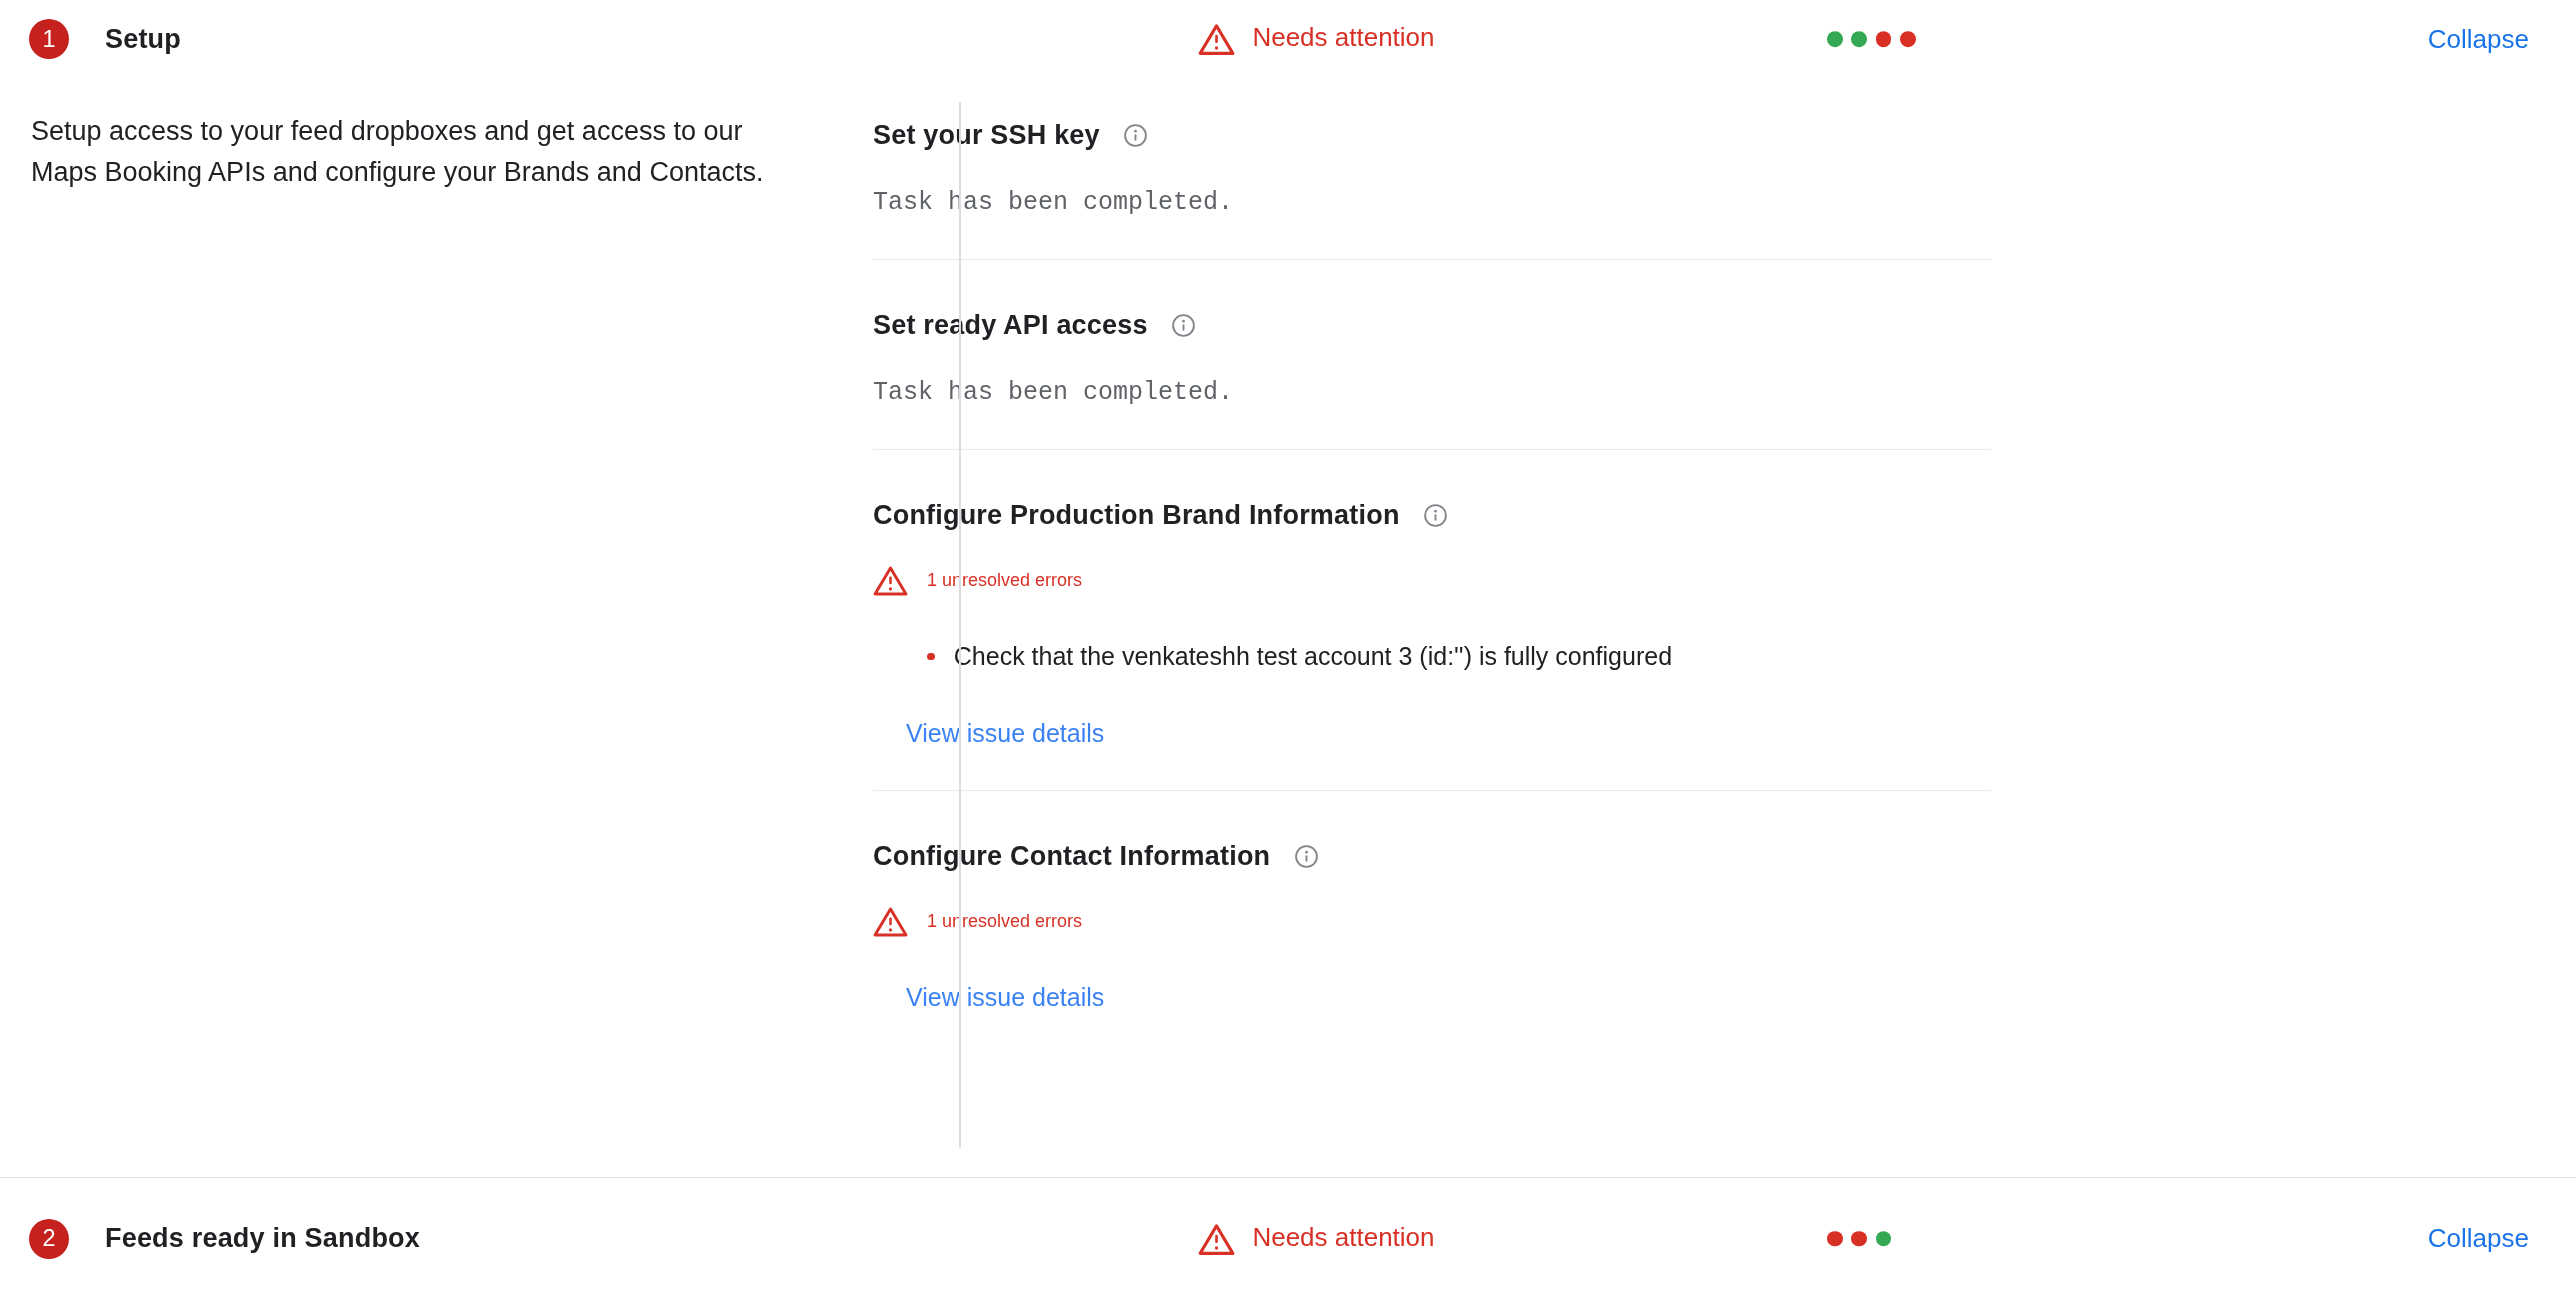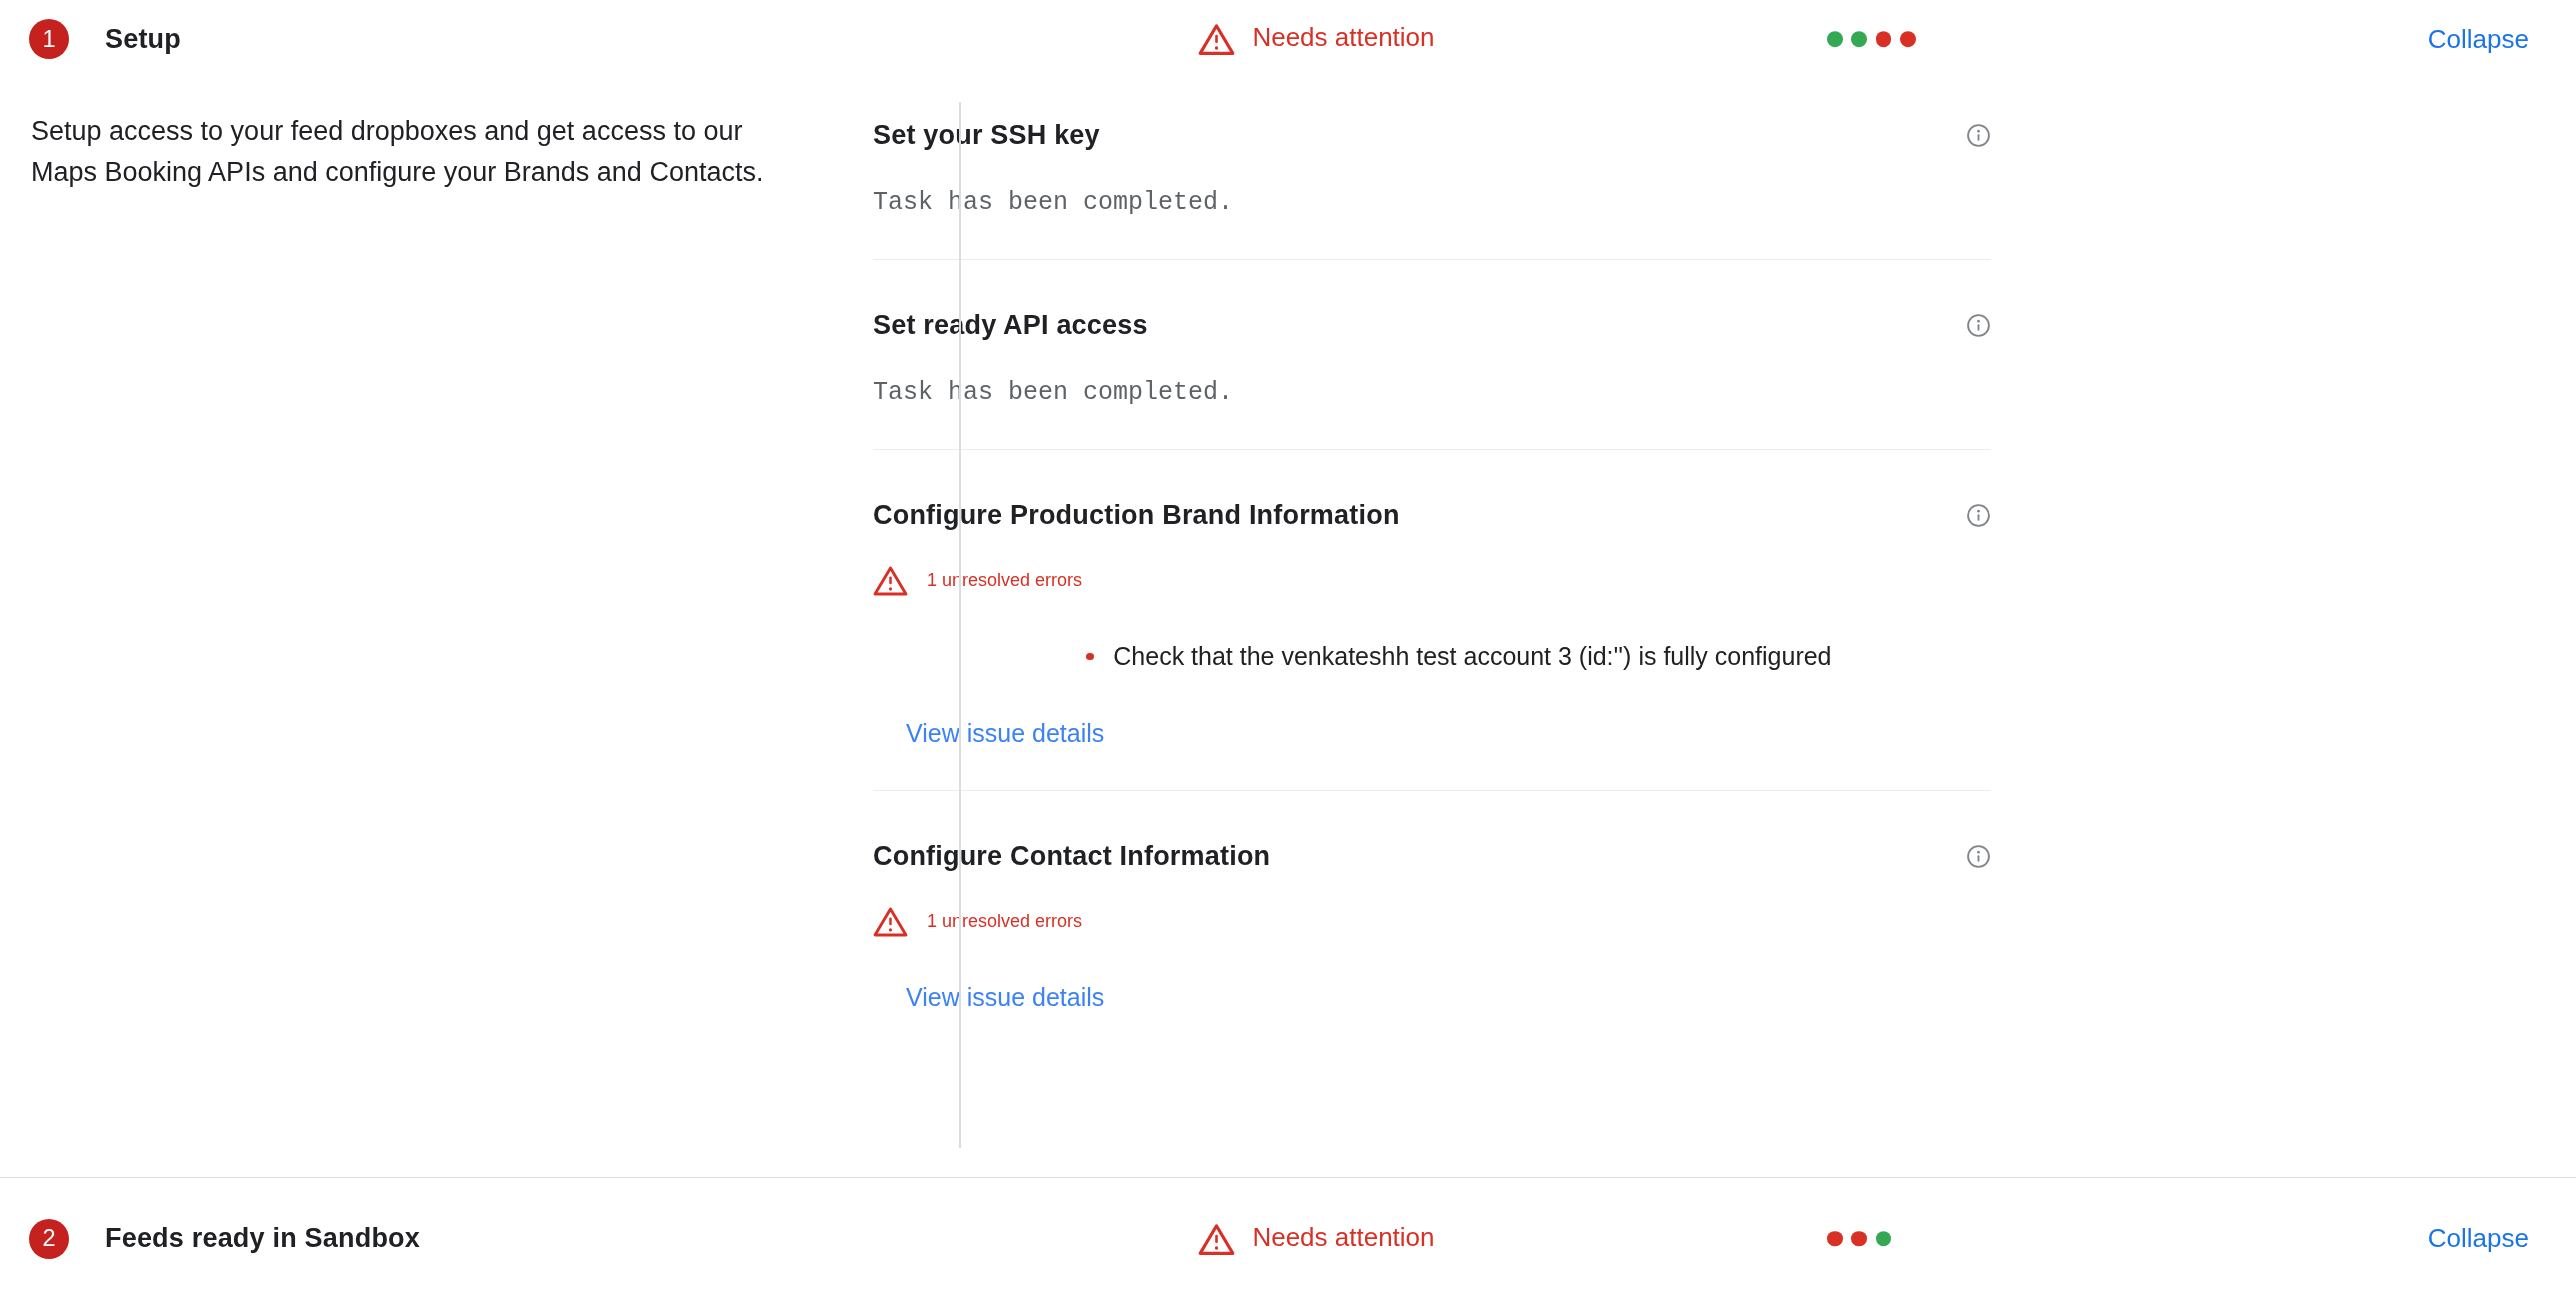--- a/index.html
+++ b/index.html
@@ -88,21 +88,21 @@
     max-width: 828px;
     color: #202124;
   }
   .right-col {
     flex: 1;
     padding: 42px 585px 0 52px;
   }
 
   
   .task + .task { padding-top: 50px; }
-  .task-title-row { display: flex; align-items: center; justify-content: space-between; }
+  .task-title-row { display: flex; align-items: center; }
   .task-title {
     font-size: 27px;
     font-weight: 700;
     color: #202124;
     letter-spacing: 0.2px;
   }
   .info-icon {
     width: 25px; height: 25px;
     margin-left: 23.5px;
     display: inline-block;
@@ -126,21 +126,20 @@
     gap: 19px;
     color: #d93025;
     font-size: 18px;
   }
   .error-row svg { width: 35px; height: 33px; display:block; }
   .issue-row {
     margin-top: 42px;
     margin-left: 54px;
     display: flex; align-items: center;
     gap: 19px;
-    justify-content: center;
   }
   .issue-bullet {
     width: 7.8px; height: 7.8px;
     border-radius: 50%;
     background: #d93025;
     flex: 0 0 auto;
   }
   .issue-text {
     font-size: 25px;
     line-height: 35px;

